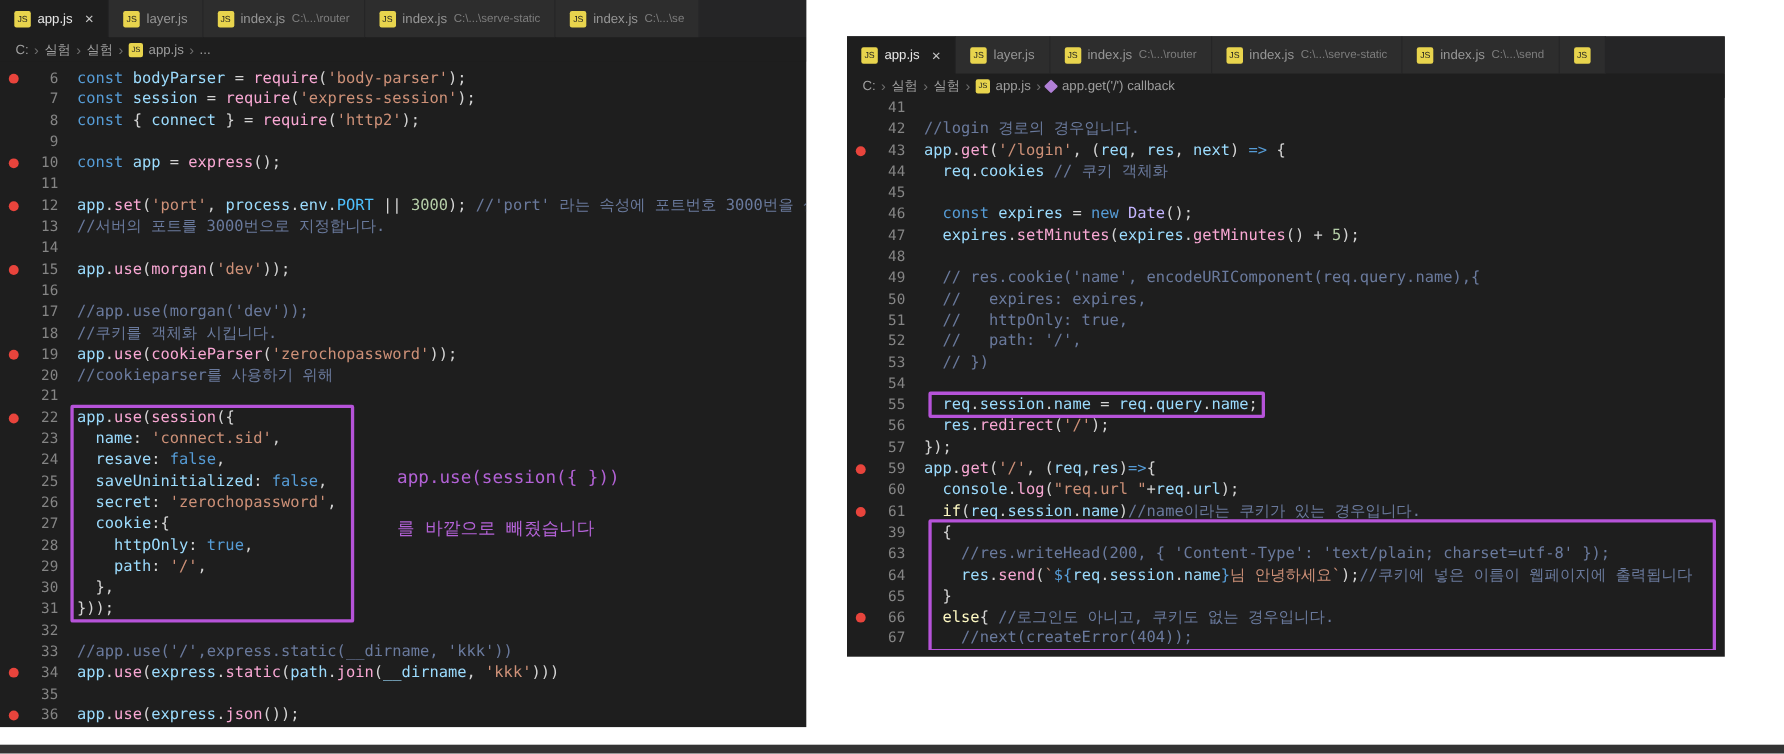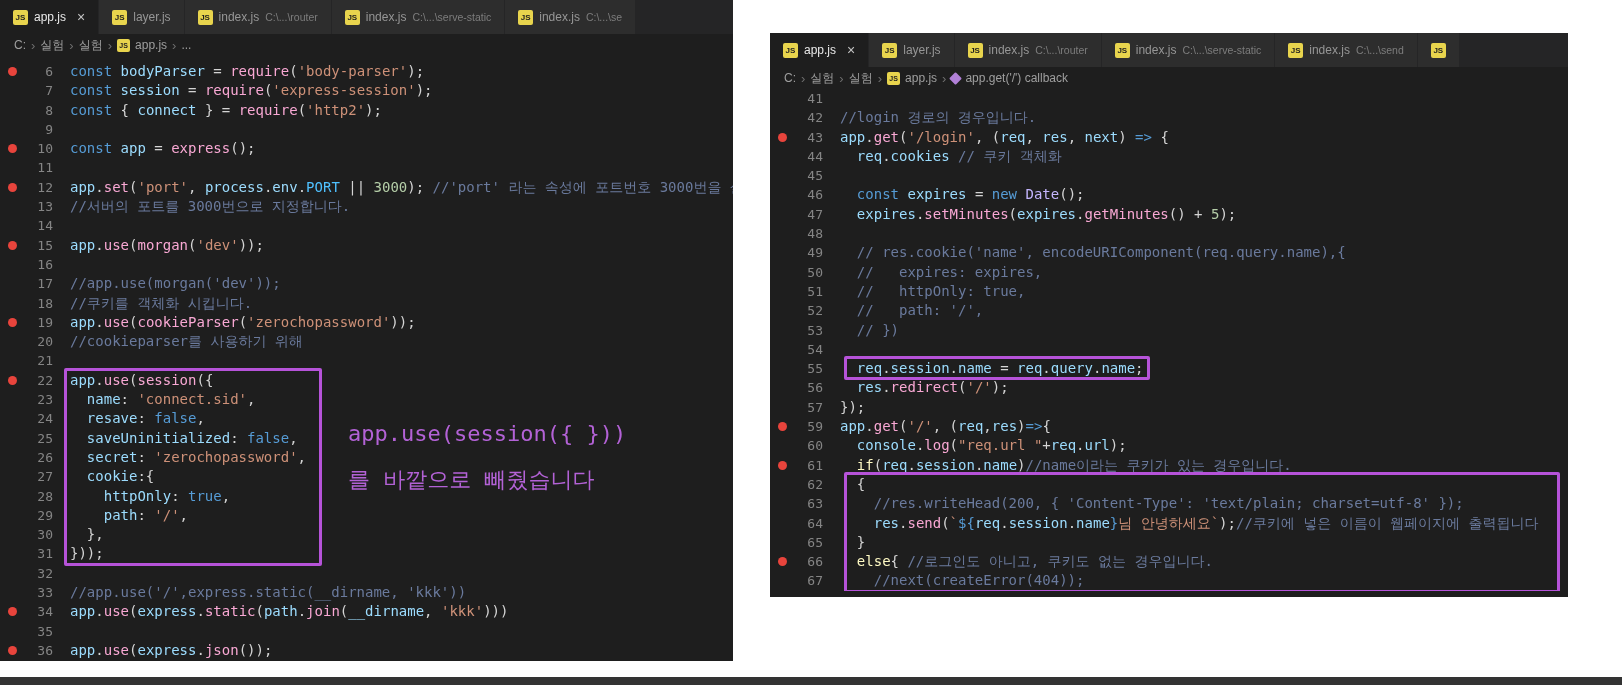--- a/index.html
+++ b/index.html
@@ -3,21 +3,21 @@
 <meta charset="utf-8">
 <style>
   *{margin:0;padding:0;box-sizing:border-box}
   html,body{width:1622px;height:685px;background:#ffffff;overflow:hidden;font-family:"Liberation Sans","DejaVu Sans",sans-serif}
   .window{position:absolute;background:#1e1e1e;overflow:hidden}
   #left-window{left:0;top:0;width:733px;height:661px}
   #right-window{left:770px;top:33px;width:798px;height:564px}
   .tab-bar{display:flex;height:34px;background:#252526;overflow:hidden}
   .tab{display:flex;align-items:center;gap:6px;padding:0 13px;background:#2d2d2d;border-right:1px solid #252526;font-size:12px;color:#969696;white-space:nowrap;flex:0 0 auto;cursor:pointer}
   .tab.active{background:#1e1e1e;color:#e8e8e8}
-  .js-badge{width:15px;height:15px;background:#e8d44d;color:#1e1e1e;font-weight:bold;font-size:8px;display:inline-flex;align-items:center;justify-content:center;border-radius:2px;flex:0 0 15px}
+  .js-badge{width:15px;height:15px;background:#e8d44d;color:#1e1e1e;font-weight:normal;font-size:8px;display:inline-flex;align-items:center;justify-content:center;border-radius:2px;flex:0 0 15px}
   .js-badge.small{width:13px;height:13px;font-size:7px;flex:0 0 13px}
   .tab-suffix{font-size:10.5px;color:#7d7d7d}
   .tab-close{margin-left:5px;color:#c5c5c5;font-size:14px;line-height:14px}
   .breadcrumb{height:22px;display:flex;align-items:center;padding:0 14px;font-size:12px;color:#9f9f9f;background:#1e1e1e;white-space:nowrap}
   .bc-sep{color:#6e6e6e;font-size:13px;margin:0 5px}
   .bc-item{display:inline-flex;align-items:center;gap:5px;cursor:pointer}
   .sym-icon{width:9px;height:9px;background:#b180d7;transform:rotate(45deg);display:inline-block;border-radius:1px}
   .code-area{position:relative;font-family:"DejaVu Sans Mono","Liberation Mono",monospace;font-size:14px;overflow:hidden}
   #left-window .code-lines{padding-top:6px}
   .code-line{display:flex;height:19.3px;line-height:19.3px;white-space:pre}
@@ -25,21 +25,21 @@
   .bp{width:9px;height:9px;border-radius:50%;margin-left:8px;flex:0 0 9px}
   .bp.on{background:#e8443c}
   .lnum{flex:1;text-align:right;color:#858585;font-size:13px;padding-right:17px}
   .ltext{white-space:pre;color:#d4d4d4}
   .t-k{color:#569cd6}.t-ctl{color:#fef9c3}.t-v{color:#9cdcfe}.t-f{color:#f9a8d4}
   .t-s{color:#ce9178}.t-n{color:#b5cea8}.t-c{color:#6a7a9d}.t-cl{color:#c4b5fd}
   .t-cb{color:#4fc1ff}.t-d{color:#d4d4d4}
   .box-layer{position:absolute;left:0;top:0;right:0;bottom:0;pointer-events:none}
   #left-window .box-layer{top:6px}
   .hl-box{position:absolute;border:3px solid #b653d9;border-radius:2px}
-  .annotation{position:absolute;left:348px;top:355px;color:#b362d6;font-size:22px;line-height:46px;white-space:nowrap}
+  .annotation{position:absolute;left:361px;top:355px;color:#b362d6;font-size:16px;line-height:46px;white-space:nowrap}
   .bottom-strip{position:absolute;left:0;top:677px;width:1622px;height:8px;background:#333333}
 </style>
 </head>
 <body>
 
 <div class="window" id="left-window">
   <div class="tab-bar">
       <div class="tab active">
         <span class="js-badge">JS</span>
         <span class="tab-label">app.js</span>
@@ -199,21 +199,21 @@
         <div class="code-line"><span class="gutter"><span class="bp"></span><span class="lnum">51</span></span><span class="ltext"><span class="t-d">  </span><span class="t-c">//   httpOnly: true,</span></span></div>
         <div class="code-line"><span class="gutter"><span class="bp"></span><span class="lnum">52</span></span><span class="ltext"><span class="t-d">  </span><span class="t-c">//   path: '/',</span></span></div>
         <div class="code-line"><span class="gutter"><span class="bp"></span><span class="lnum">53</span></span><span class="ltext"><span class="t-d">  </span><span class="t-c">// })</span></span></div>
         <div class="code-line"><span class="gutter"><span class="bp"></span><span class="lnum">54</span></span><span class="ltext"></span></div>
         <div class="code-line"><span class="gutter"><span class="bp"></span><span class="lnum">55</span></span><span class="ltext"><span class="t-d">  </span><span class="t-v">req</span><span class="t-d">.</span><span class="t-v">session</span><span class="t-d">.</span><span class="t-v">name</span><span class="t-d"> = </span><span class="t-v">req</span><span class="t-d">.</span><span class="t-v">query</span><span class="t-d">.</span><span class="t-v">name</span><span class="t-d">;</span></span></div>
         <div class="code-line"><span class="gutter"><span class="bp"></span><span class="lnum">56</span></span><span class="ltext"><span class="t-d">  </span><span class="t-v">res</span><span class="t-d">.</span><span class="t-f">redirect</span><span class="t-d">(</span><span class="t-s">'/'</span><span class="t-d">);</span></span></div>
         <div class="code-line"><span class="gutter"><span class="bp"></span><span class="lnum">57</span></span><span class="ltext"><span class="t-d">});</span></span></div>
         <div class="code-line"><span class="gutter"><span class="bp on"></span><span class="lnum">59</span></span><span class="ltext"><span class="t-v">app</span><span class="t-d">.</span><span class="t-f">get</span><span class="t-d">(</span><span class="t-s">'/'</span><span class="t-d">, (</span><span class="t-v">req</span><span class="t-d">,</span><span class="t-v">res</span><span class="t-d">)</span><span class="t-k">=&gt;</span><span class="t-d">{</span></span></div>
         <div class="code-line"><span class="gutter"><span class="bp"></span><span class="lnum">60</span></span><span class="ltext"><span class="t-d">  </span><span class="t-v">console</span><span class="t-d">.</span><span class="t-f">log</span><span class="t-d">(</span><span class="t-s">"req.url "</span><span class="t-d">+</span><span class="t-v">req</span><span class="t-d">.</span><span class="t-v">url</span><span class="t-d">);</span></span></div>
         <div class="code-line"><span class="gutter"><span class="bp on"></span><span class="lnum">61</span></span><span class="ltext"><span class="t-d">  </span><span class="t-ctl">if</span><span class="t-d">(</span><span class="t-v">req</span><span class="t-d">.</span><span class="t-v">session</span><span class="t-d">.</span><span class="t-v">name</span><span class="t-d">)</span><span class="t-c">//name이라는 쿠키가 있는 경우입니다.</span></span></div>
-        <div class="code-line"><span class="gutter"><span class="bp"></span><span class="lnum">62</span></span><span class="ltext"><span class="t-d">  {</span></span></div>
+        <div class="code-line"><span class="gutter"><span class="bp"></span><span class="lnum">39</span></span><span class="ltext"><span class="t-d">  {</span></span></div>
         <div class="code-line"><span class="gutter"><span class="bp"></span><span class="lnum">63</span></span><span class="ltext"><span class="t-d">    </span><span class="t-c">//res.writeHead(200, { 'Content-Type': 'text/plain; charset=utf-8' });</span></span></div>
         <div class="code-line"><span class="gutter"><span class="bp"></span><span class="lnum">64</span></span><span class="ltext"><span class="t-d">    </span><span class="t-v">res</span><span class="t-d">.</span><span class="t-f">send</span><span class="t-d">(</span><span class="t-s">`</span><span class="t-k">${</span><span class="t-v">req</span><span class="t-d">.</span><span class="t-v">session</span><span class="t-d">.</span><span class="t-v">name</span><span class="t-k">}</span><span class="t-s">님 안녕하세요`</span><span class="t-d">);</span><span class="t-c">//쿠키에 넣은 이름이 웹페이지에 출력됩니다</span></span></div>
         <div class="code-line"><span class="gutter"><span class="bp"></span><span class="lnum">65</span></span><span class="ltext"><span class="t-d">  }</span></span></div>
         <div class="code-line"><span class="gutter"><span class="bp on"></span><span class="lnum">66</span></span><span class="ltext"><span class="t-d">  </span><span class="t-ctl">else</span><span class="t-d">{ </span><span class="t-c">//로그인도 아니고, 쿠키도 없는 경우입니다.</span></span></div>
         <div class="code-line"><span class="gutter"><span class="bp"></span><span class="lnum">67</span></span><span class="ltext"><span class="t-d">    </span><span class="t-c">//next(createError(404));</span></span></div>
       </div>
     <div class="box-layer">
         <div class="hl-box" style="top: 267.2px; height: 24.3px; left: 74px; width: 306px;"></div>
         <div class="hl-box" style="top: 383px; height: 120.8px; left: 74px; width: 716px;"></div>
       </div>

